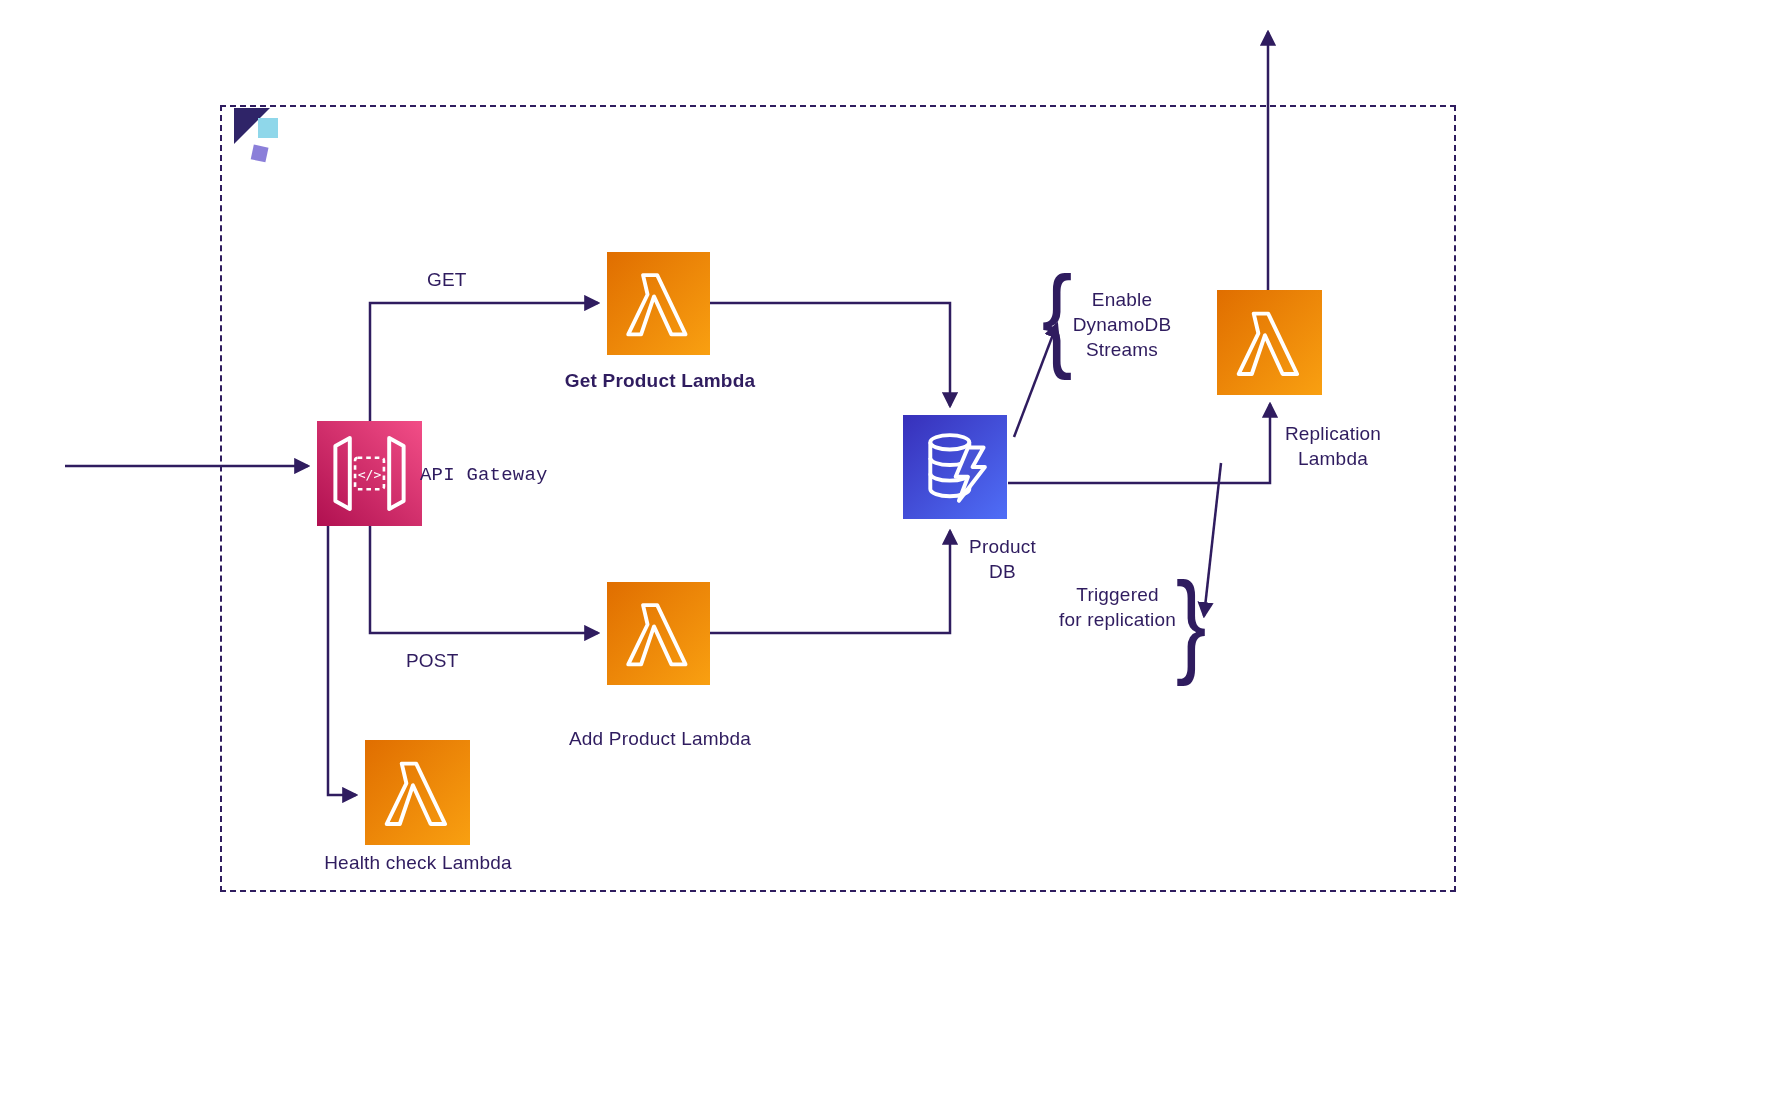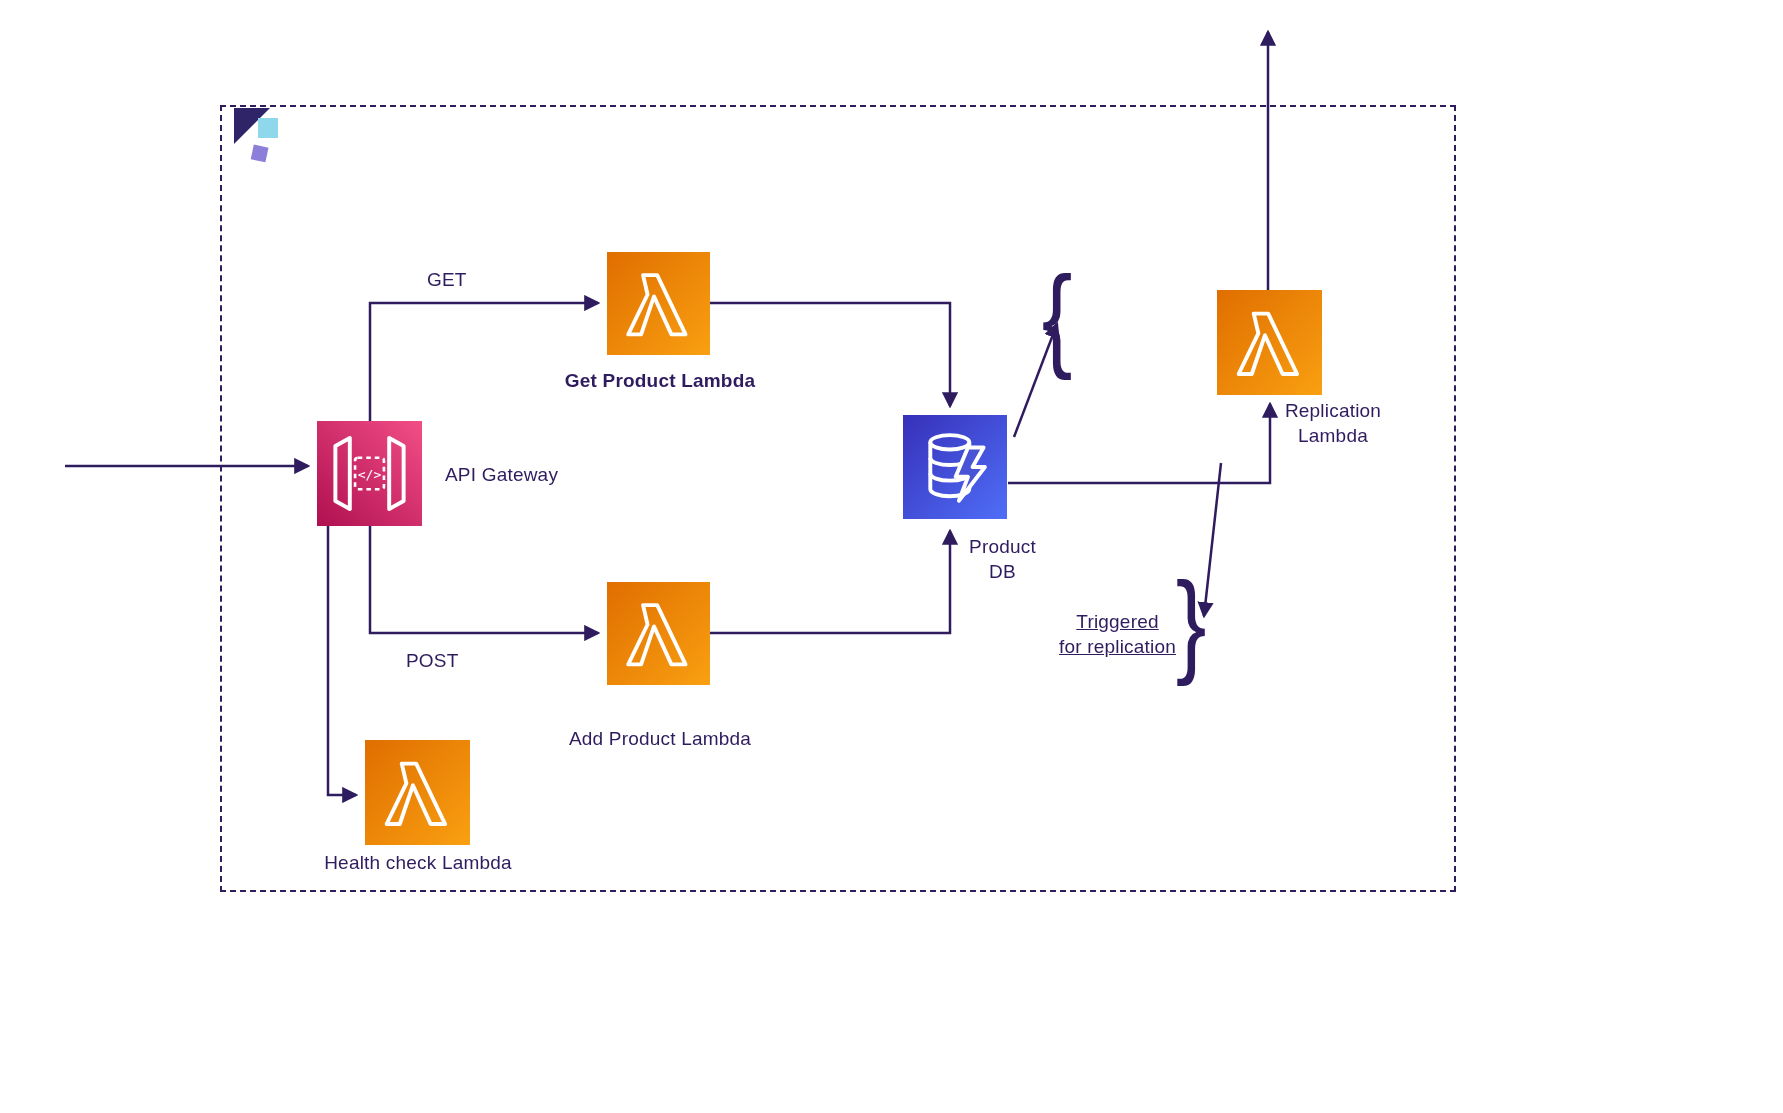--- a/index.html
+++ b/index.html
@@ -71,21 +71,21 @@
     <svg width="105" height="105" viewBox="0 0 80 80">
       <rect width="80" height="80" fill="url(#gradApi)"></rect>
       <g fill="none" stroke="#ffffff" stroke-width="3" stroke-linejoin="round">
         <path d="M25 13 L14 19 V61 L25 67 Z"></path>
         <path d="M55 13 L66 19 V61 L55 67 Z"></path>
         <rect x="29" y="28" width="22" height="24" rx="2" stroke-width="2" stroke-dasharray="3.5 3"></rect>
       </g>
       <text x="40" y="44.5" fill="#ffffff" font-size="10" text-anchor="middle" font-family="DejaVu Sans Mono, monospace">&lt;/&gt;</text>
     </svg>
   </div>
-  <div class="label" style="left:445px;top:464px;">API Gateway</div>
+  <div class="label" style="left:420px;top:464px;font-family:Liberation Mono, monospace;">API Gateway</div>
 
   <div class="node" style="left:607px;top:252px;">
     <svg width="103" height="103" viewBox="0 0 80 80">
       <rect width="80" height="80" fill="url(#gradLambda)"></rect>
       <path d="M28 18 L39 18 L61 64 L50 64 L36.5 34.5 L26.5 64 L16.5 64 L31.5 33 Z" fill="none" stroke="#ffffff" stroke-width="3" stroke-linejoin="round"></path>
     </svg>
   </div>
   <div class="label center" style="left:535px;top:370px;width:250px;font-weight:bold;">Get Product Lambda</div>
 
   <div class="node" style="left:607px;top:582px;">
@@ -120,29 +120,34 @@
     <div>Product</div>
     <div>DB</div>
   </div>
 
   <div class="node" style="left:1217px;top:290px;">
     <svg width="105" height="105" viewBox="0 0 80 80">
       <rect width="80" height="80" fill="url(#gradLambda)"></rect>
       <path d="M28 18 L39 18 L61 64 L50 64 L36.5 34.5 L26.5 64 L16.5 64 L31.5 33 Z" fill="none" stroke="#ffffff" stroke-width="3" stroke-linejoin="round"></path>
     </svg>
   </div>
-  <div class="label center lines" style="left:1272px;top:398px;width:122px;">
+  <div class="label center lines" style="left:1272px;top:421px;width:122px;">
     <div>Replication</div>
     <div>Lambda</div>
   </div>
 
   <div class="label" style="left:427px;top:269px;">GET</div>
   <div class="label" style="left:406px;top:650px;">POST</div>
 
   <div class="brace" style="left:1038px;top:262px;">{</div>
+  <div class="label center lines" style="left:1060px;top:287px;width:124px;white-space:normal;">
+    <div>Enable</div>
+    <div>DynamoDB</div>
+    <div>Streams</div>
+  </div>
 
-  <div class="label center lines" style="left:1040px;top:609px;width:155px;white-space:normal;text-decoration:underline;">
+  <div class="label center lines" style="left:1040px;top:582px;width:155px;white-space:normal;">
     <div>Triggered</div>
     <div>for replication</div>
   </div>
   <div class="brace" style="left:1172px;top:568px;">}</div>
 
 </div>
 
 </body></html>

